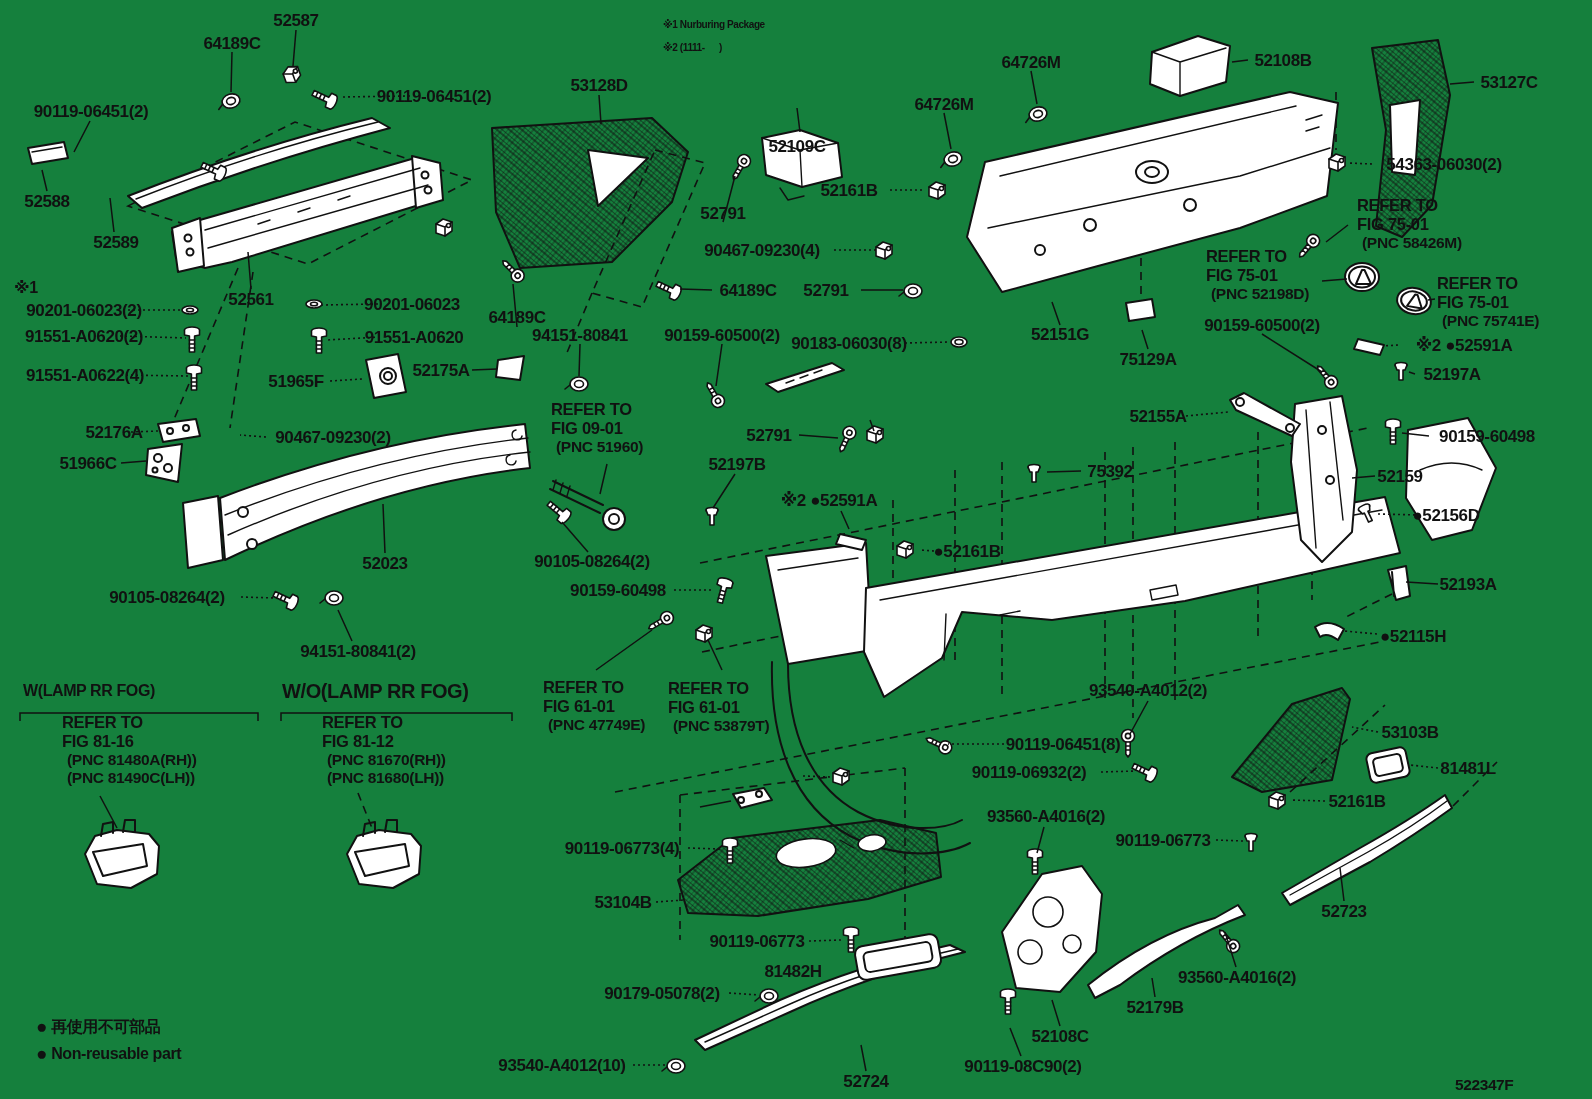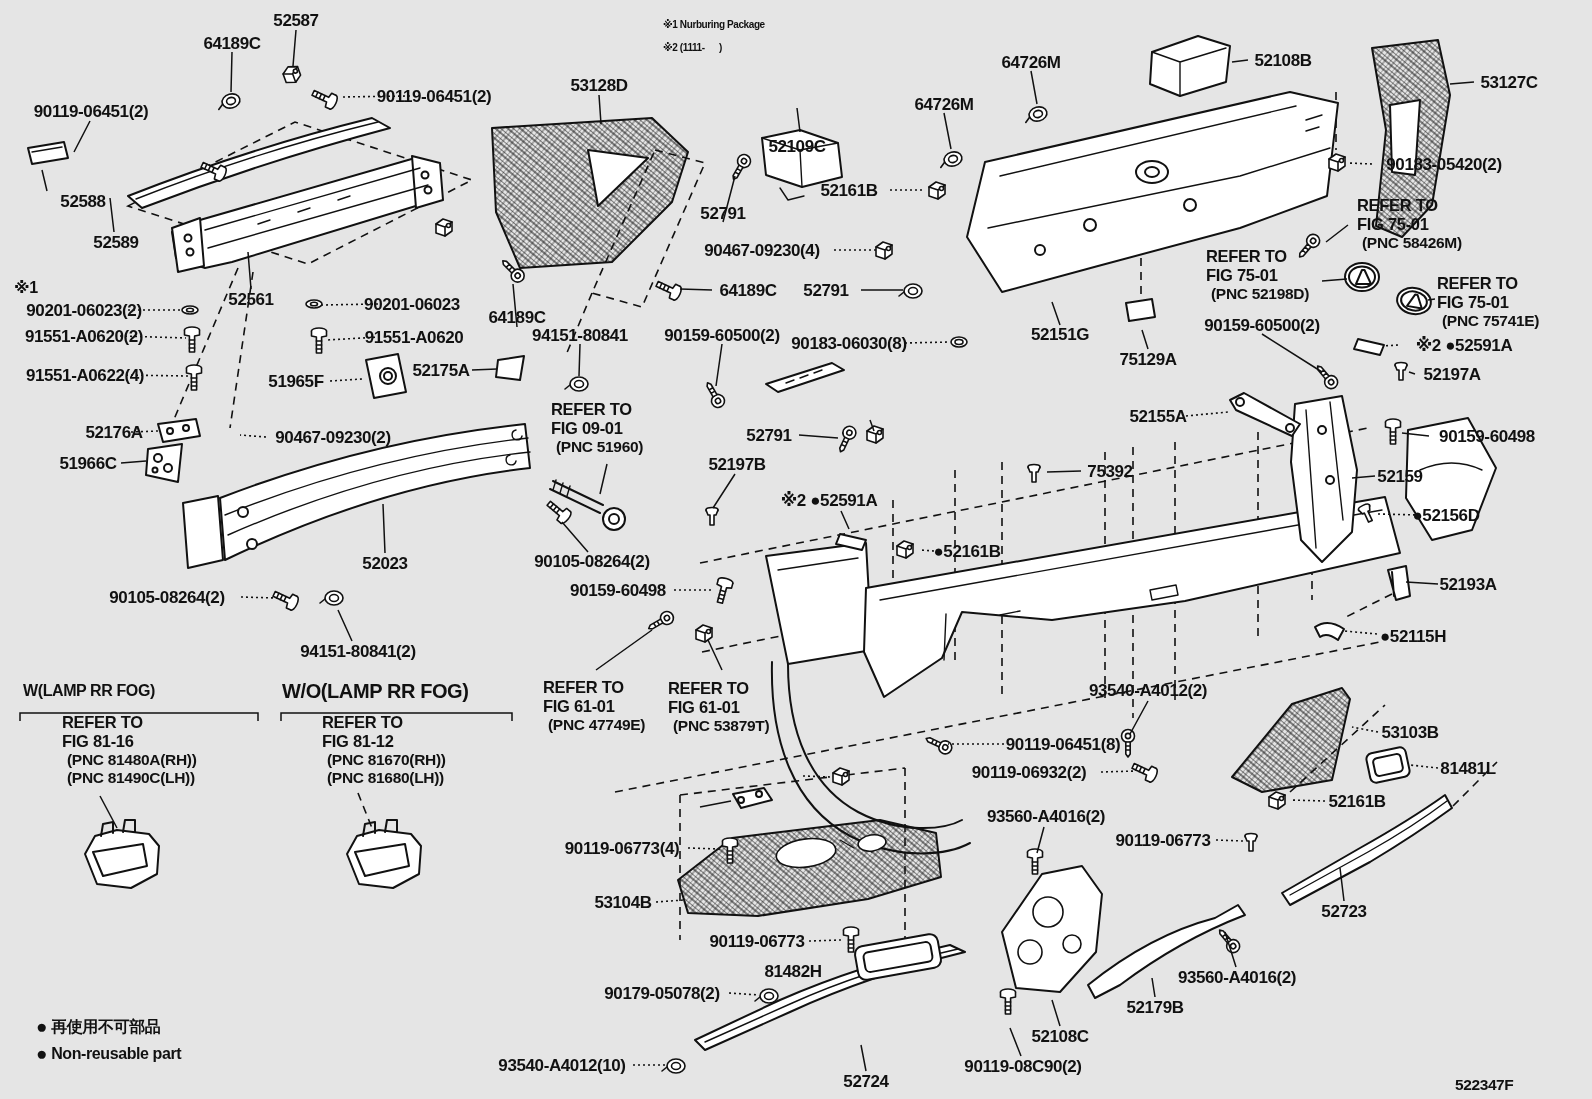--- a/index.html
+++ b/index.html
@@ -1,16 +1,16 @@
 <!DOCTYPE html>
 <html><head>
 <meta charset="utf-8">
 <style>
   html,body{margin:0;padding:0;background:#fff;}
-  #stage{position:relative;width:1592px;height:1099px;background:#e5e5e5;overflow:hidden;
+  #stage{position:relative;width:1592px;height:1099px;background:#15803d;overflow:hidden;
          font-family:"Liberation Sans","DejaVu Sans",sans-serif;color:#111;}
   #art{position:absolute;left:0;top:0;}
   #labels{position:absolute;left:0;top:0;width:100%;height:100%;}
   .lbl{position:absolute;transform:translate(-50%,-50%);font-weight:700;font-size:17px;
        letter-spacing:-0.4px;white-space:pre;line-height:1;}
   .lbl.left{transform:translate(0,-50%);}
   .lbl.note{font-size:10px;font-weight:600;}
   .lbl.legend{font-size:16px;font-weight:600;}
   .lbl.legend span:first-child{font-size:19px;vertical-align:-1px;}
   .lbl.code{font-size:15.5px;}
@@ -345,29 +345,29 @@
       M633,1065 L666,1065 M1101,772 L1136,771 M1378,732 L1352,727 M1438,768 L1410,765
       M1325,801 L1290,800 M1216,840 L1243,841 M934,551 L920,550 M1372,164 L1348,163"></path>
   </g>
 </svg>
 
 <div id="labels">
       <div class="lbl" style="left: 296px; top: 20px;">52587</div>
       <div class="lbl" style="left: 232px; top: 43px;">64189C</div>
       <div class="lbl" style="left: 91px; top: 111px;">90119-06451(2)</div>
       <div class="lbl" style="left: 434px; top: 96px;">90119-06451(2)</div>
-      <div class="lbl" style="left: 47px; top: 201px; margin-left: 36px;">52588</div>
+      <div class="lbl" style="left: 47px; top: 201px;">52588</div>
       <div class="lbl" style="left: 116px; top: 242px;">52589</div>
       <div class="lbl" style="left: 599px; top: 85px;">53128D</div>
       <div class="lbl" style="left: 797px; top: 98px; margin-top: 48px;">52109C</div>
       <div class="lbl" style="left: 1031px; top: 62px;">64726M</div>
       <div class="lbl" style="left: 944px; top: 104px;">64726M</div>
       <div class="lbl" style="left: 1283px; top: 60px;">52108B</div>
       <div class="lbl" style="left: 1509px; top: 82px;">53127C</div>
-      <div class="lbl" style="left: 1444px; top: 164px;">90183-05420(2)</div>
+      <div class="lbl" style="left: 1444px; top: 164px;">54363-06030(2)</div>
       <div class="lbl" style="left: 849px; top: 190px;">52161B</div>
       <div class="lbl" style="left: 723px; top: 213px;">52791</div>
       <div class="lbl" style="left: 762px; top: 250px;">90467-09230(4)</div>
       <div class="lbl" style="left: 748px; top: 290px;">64189C</div>
       <div class="lbl" style="left: 826px; top: 290px;">52791</div>
       <div class="lbl" style="left: 1060px; top: 334px;">52151G</div>
       <div class="lbl" style="left: 1148px; top: 359px;">75129A</div>
       <div class="lbl" style="left: 1262px; top: 325px;">90159-60500(2)</div>
       <div class="lbl" style="left: 1464px; top: 345px;">※2 ●52591A</div>
       <div class="lbl" style="left: 1452px; top: 374px;">52197A</div>

